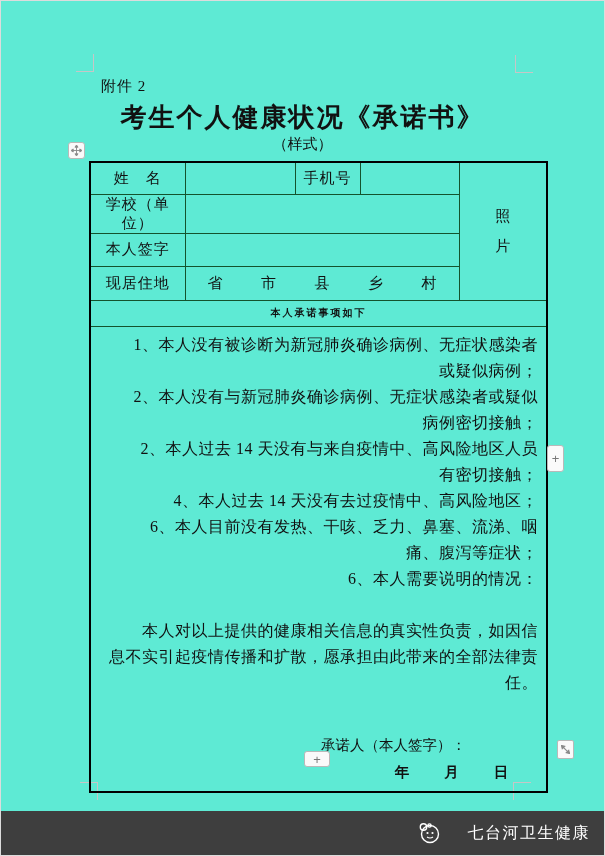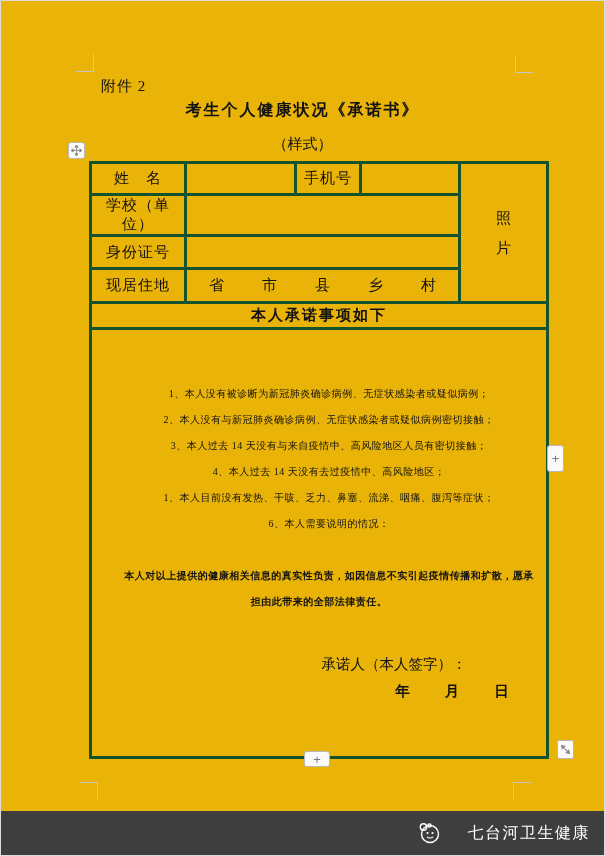--- a/index.html
+++ b/index.html
@@ -1,37 +1,37 @@
 <!DOCTYPE html>
 <html><head>
 <meta charset="utf-8">
 <style>
   * { margin:0; padding:0; box-sizing:border-box; }
   html,body { background:#ffffff; }
   .screen {
     position:relative;
     width:605px; height:856px;
-    background:#eab308;
+    background:#5eead4;
     border:1px solid #dcdcdc;
     overflow:hidden;
     font-family:"Liberation Serif","DejaVu Serif",serif;
     color:#111;
   }
 
   
   .crop { position:absolute; width:18px; height:18px; }
   .crop.tl { left:75px;  top:53px;  border-right:1px solid #c6c6c6; border-bottom:1px solid #c6c6c6; }
   .crop.tr { left:514px; top:54px;  border-left:1px solid #c6c6c6;  border-bottom:1px solid #c6c6c6; }
   .crop.bl { left:79px;  top:781px; border-right:1px solid #c6c6c6; border-top:1px solid #c6c6c6; }
   .crop.br { left:512px; top:781px; border-left:1px solid #c6c6c6;  border-top:1px solid #c6c6c6; }
 
   
   .attachment { position:absolute; left:100px; top:76px; font-size:15px; letter-spacing:1px; }
   .doc-title  { position:absolute; left:0; top:99px; width:100%; text-align:center;
-                font-size:16px; font-weight:bold; letter-spacing:2px; }
+                font-size:26px; font-weight:bold; letter-spacing:2px; }
   .doc-subtitle { position:absolute; left:0; top:134px; width:100%; text-align:center; font-size:15px; }
 
   
   .handle-btn {
     position:absolute; display:flex; align-items:center; justify-content:center;
     background:#fafafa; border:1px solid #b9b9b9; border-radius:3px;
     color:#777; cursor:pointer;
     font-family:"Liberation Sans","DejaVu Sans",sans-serif;
   }
   .move-handle   { left:67px;  top:141px; width:17px; height:17px; }
@@ -39,35 +39,35 @@
   .plus-bottom   { left:303px; top:750px; width:26px; height:16px; font-size:13px; line-height:1; }
   .resize-handle { left:556px; top:739px; width:17px; height:19px; border-radius:2px; }
 
   
   table.form {
     position:absolute; left:88px; top:160px;
     width:457px; border-collapse:collapse; table-layout:fixed;
     border:2px solid #000;
   }
   table.form td {
-    border:3px solid #14532d;
+    border:1px solid #14532d;
     font-size:15px; text-align:center; vertical-align:middle;
     overflow:hidden;
   }
   td.label { letter-spacing:1px; }
   tr.r1 td { height:32px; } tr.r2 td { height:33px;margin-left:32px; } tr.r3 td { height:33px; }
   tr.r4 td { height:34px;margin-top:46px; }
-  tr.r5 td { height:26px; font-weight:bold; font-size:15px; letter-spacing:2px;margin-top:29px; }
+  tr.r5 td { height:26px; font-weight:bold; font-size:10px; letter-spacing:2px;margin-top:29px; }
   td.photo-cell { font-size:15px; line-height:30px; }
   td.units-cell  { padding:0 22px; }
   .units-wrap { display:flex; justify-content:space-between; }
 
   td.body-cell { height:429px; vertical-align:top; text-align:left; padding:5px 8px; }
-  .body-cell p { font-size:10px; line-height:26px; text-indent:2em; letter-spacing:0.5px; }
-  .body-cell .decl { margin-top:26px;font-weight:bold; }
+  .body-cell p { font-size:16px; line-height:26px; text-indent:2em; letter-spacing:0.5px;text-align:right; }
+  .body-cell .decl { margin-top:26px; }
   .body-cell .sig  { margin-top:36px; font-size:14.5px; line-height:26px; padding-left:150px; }
   .body-cell .date { font-size:14.5px; line-height:28px; padding-left:268px; letter-spacing:2px;font-weight:bold; }
 
   
   .footer-band {
     position:absolute; left:0; bottom:0; width:100%; height:44px;
     display:flex; align-items:center; justify-content:flex-end;
     padding-right:14px; gap:7px;
   }
   .footer-name {
@@ -121,21 +121,21 @@
       <td class="photo-cell" rowspan="4">
         <div>照</div>
         <div>片</div>
       </td>
     </tr>
     <tr class="r2">
       <td class="label">学校（单位）</td>
       <td colspan="3"></td>
     </tr>
     <tr class="r3">
-      <td class="label">身份证号</td>
+      <td class="label">本人签字</td>
       <td colspan="3"></td>
     </tr>
     <tr class="r4">
       <td class="label">现居住地</td>
       <td colspan="3" class="units-cell">
         <div class="units-wrap">
           <span>省</span>
           <span>市</span>
           <span>县</span>
           <span>乡</span>
@@ -143,23 +143,23 @@
         </div>
       </td>
     </tr>
     <tr class="r5">
       <td colspan="5">本人承诺事项如下</td>
     </tr>
     <tr>
       <td colspan="5" class="body-cell">
         <p>1、本人没有被诊断为新冠肺炎确诊病例、无症状感染者或疑似病例；</p>
         <p>2、本人没有与新冠肺炎确诊病例、无症状感染者或疑似病例密切接触；</p>
-        <p>3、本人过去 14 天没有与来自疫情中、高风险地区人员有密切接触；</p>
+        <p>2、本人过去 14 天没有与来自疫情中、高风险地区人员有密切接触；</p>
         <p>4、本人过去 14 天没有去过疫情中、高风险地区；</p>
-        <p>1、本人目前没有发热、干咳、乏力、鼻塞、流涕、咽痛、腹泻等症状；</p>
+        <p>6、本人目前没有发热、干咳、乏力、鼻塞、流涕、咽痛、腹泻等症状；</p>
         <p>6、本人需要说明的情况：</p>
         <p class="decl">本人对以上提供的健康相关信息的真实性负责，如因信息不实引起疫情传播和扩散，愿承担由此带来的全部法律责任。</p>
         <div class="sig">承诺人（本人签字）：</div>
         <div class="date">年　　月　　日</div>
       </td>
     </tr>
   </tbody>
     </table>
 
   <div class="handle-btn plus-right">

